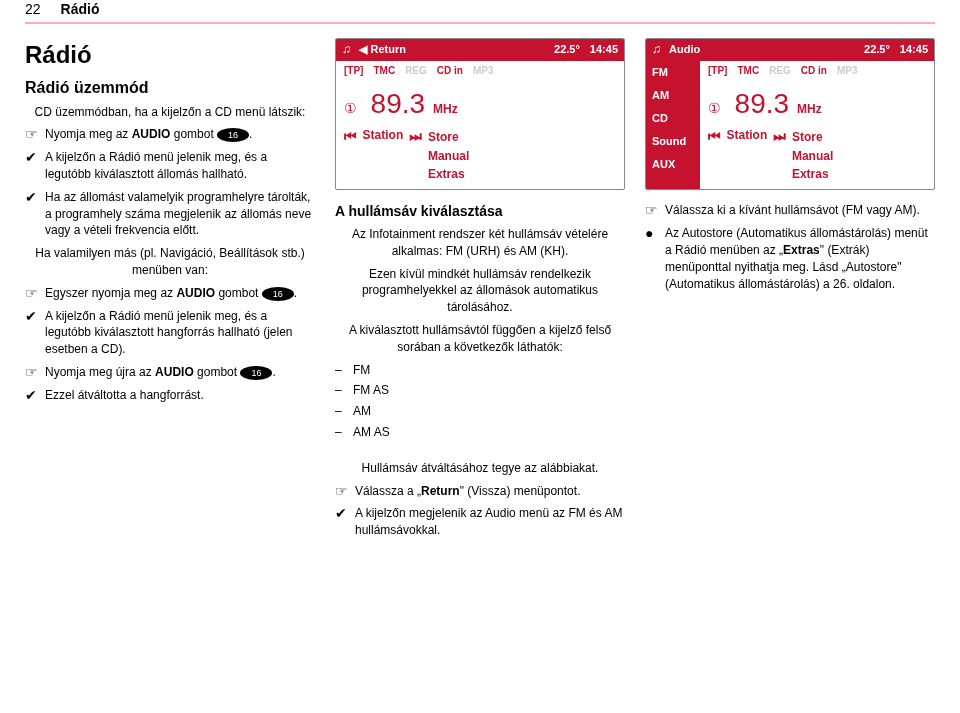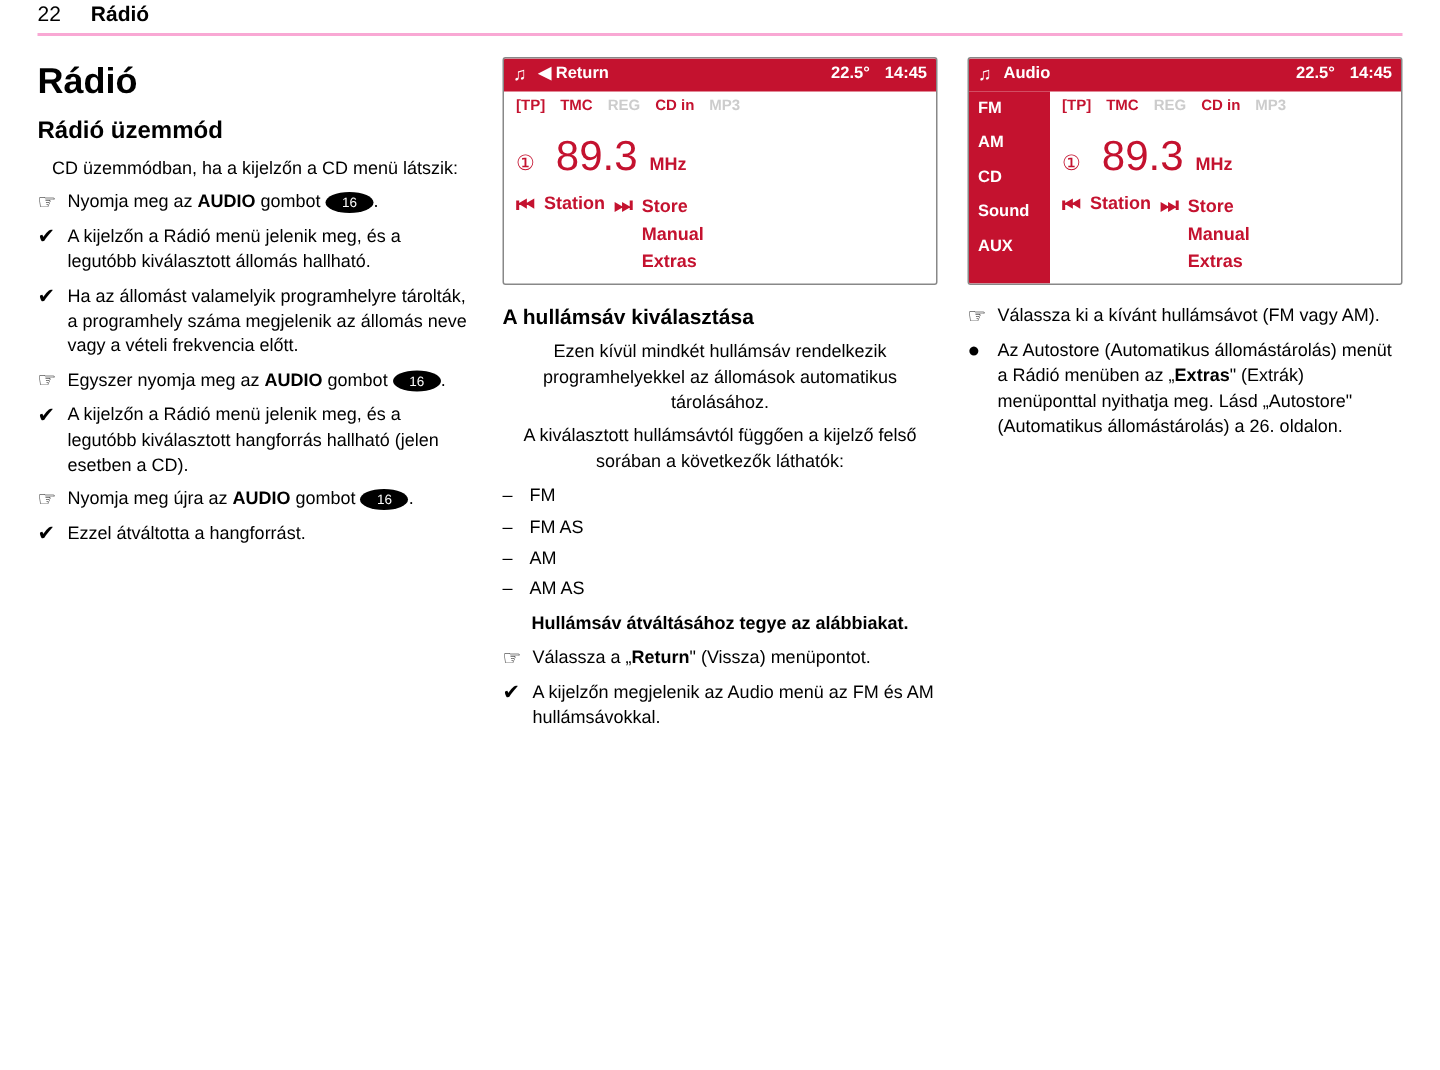--- a/index.html
+++ b/index.html
@@ -69,20 +69,21 @@
       <div class="row">
         <div class="sym">✔</div>
         <div class="txt">A kijelzőn a Rádió menü jelenik meg, és a legutóbb kiválasztott állomás hallható.</div>
       </div>
 
       <div class="row">
         <div class="sym">✔</div>
         <div class="txt">Ha az állomást valamelyik programhelyre tárolták, a programhely száma megjelenik az állomás neve vagy a vételi frekvencia előtt.</div>
       </div>
 
+      <p>Ha valamilyen más (pl. Navigáció, Beállítások stb.) menüben van:</p>
 
       <div class="row">
         <div class="sym">☞</div>
         <div class="txt">
           <span>Egyszer nyomja meg az </span><span class="bold">AUDIO</span><span> gombot </span><span class="circ">16</span>.
         </div>
       </div>
 
       <div class="row">
         <div class="sym">✔</div>
@@ -133,27 +134,28 @@
                 <div>Store</div>
                 <div>Manual</div>
                 <div>Extras</div>
               </div>
             </div>
           </div>
         </div>
       </div>
 
       <div class="h3">A hullámsáv kiválasztása</div>
+      <p>Az Infotainment rendszer két hullámsáv vételére alkalmas: FM (URH) és AM (KH).</p>
       <p>Ezen kívül mindkét hullámsáv rendelkezik programhelyekkel az állomások automatikus tárolásához.</p>
       <p>A kiválasztott hullámsávtól függően a kijelző felső sorában a következők láthatók:</p>
       <div class="dash">FM</div>
       <div class="dash">FM AS</div>
       <div class="dash">AM</div>
       <div class="dash">AM AS</div>
-      <p style="margin-top:6px;font-weight:bold;">Hullámsáv átváltásához tegye az alábbiakat.</p>
+      <p style="margin-top:19px;">Hullámsáv átváltásához tegye az alábbiakat.</p>
 
       <div class="row">
         <div class="sym">☞</div>
         <div class="txt">
           <span>Válassza a „</span><span class="bold">Return</span><span>" (Vissza) menüpontot.</span>
         </div>
       </div>
 
       <div class="row">
         <div class="sym">✔</div>

